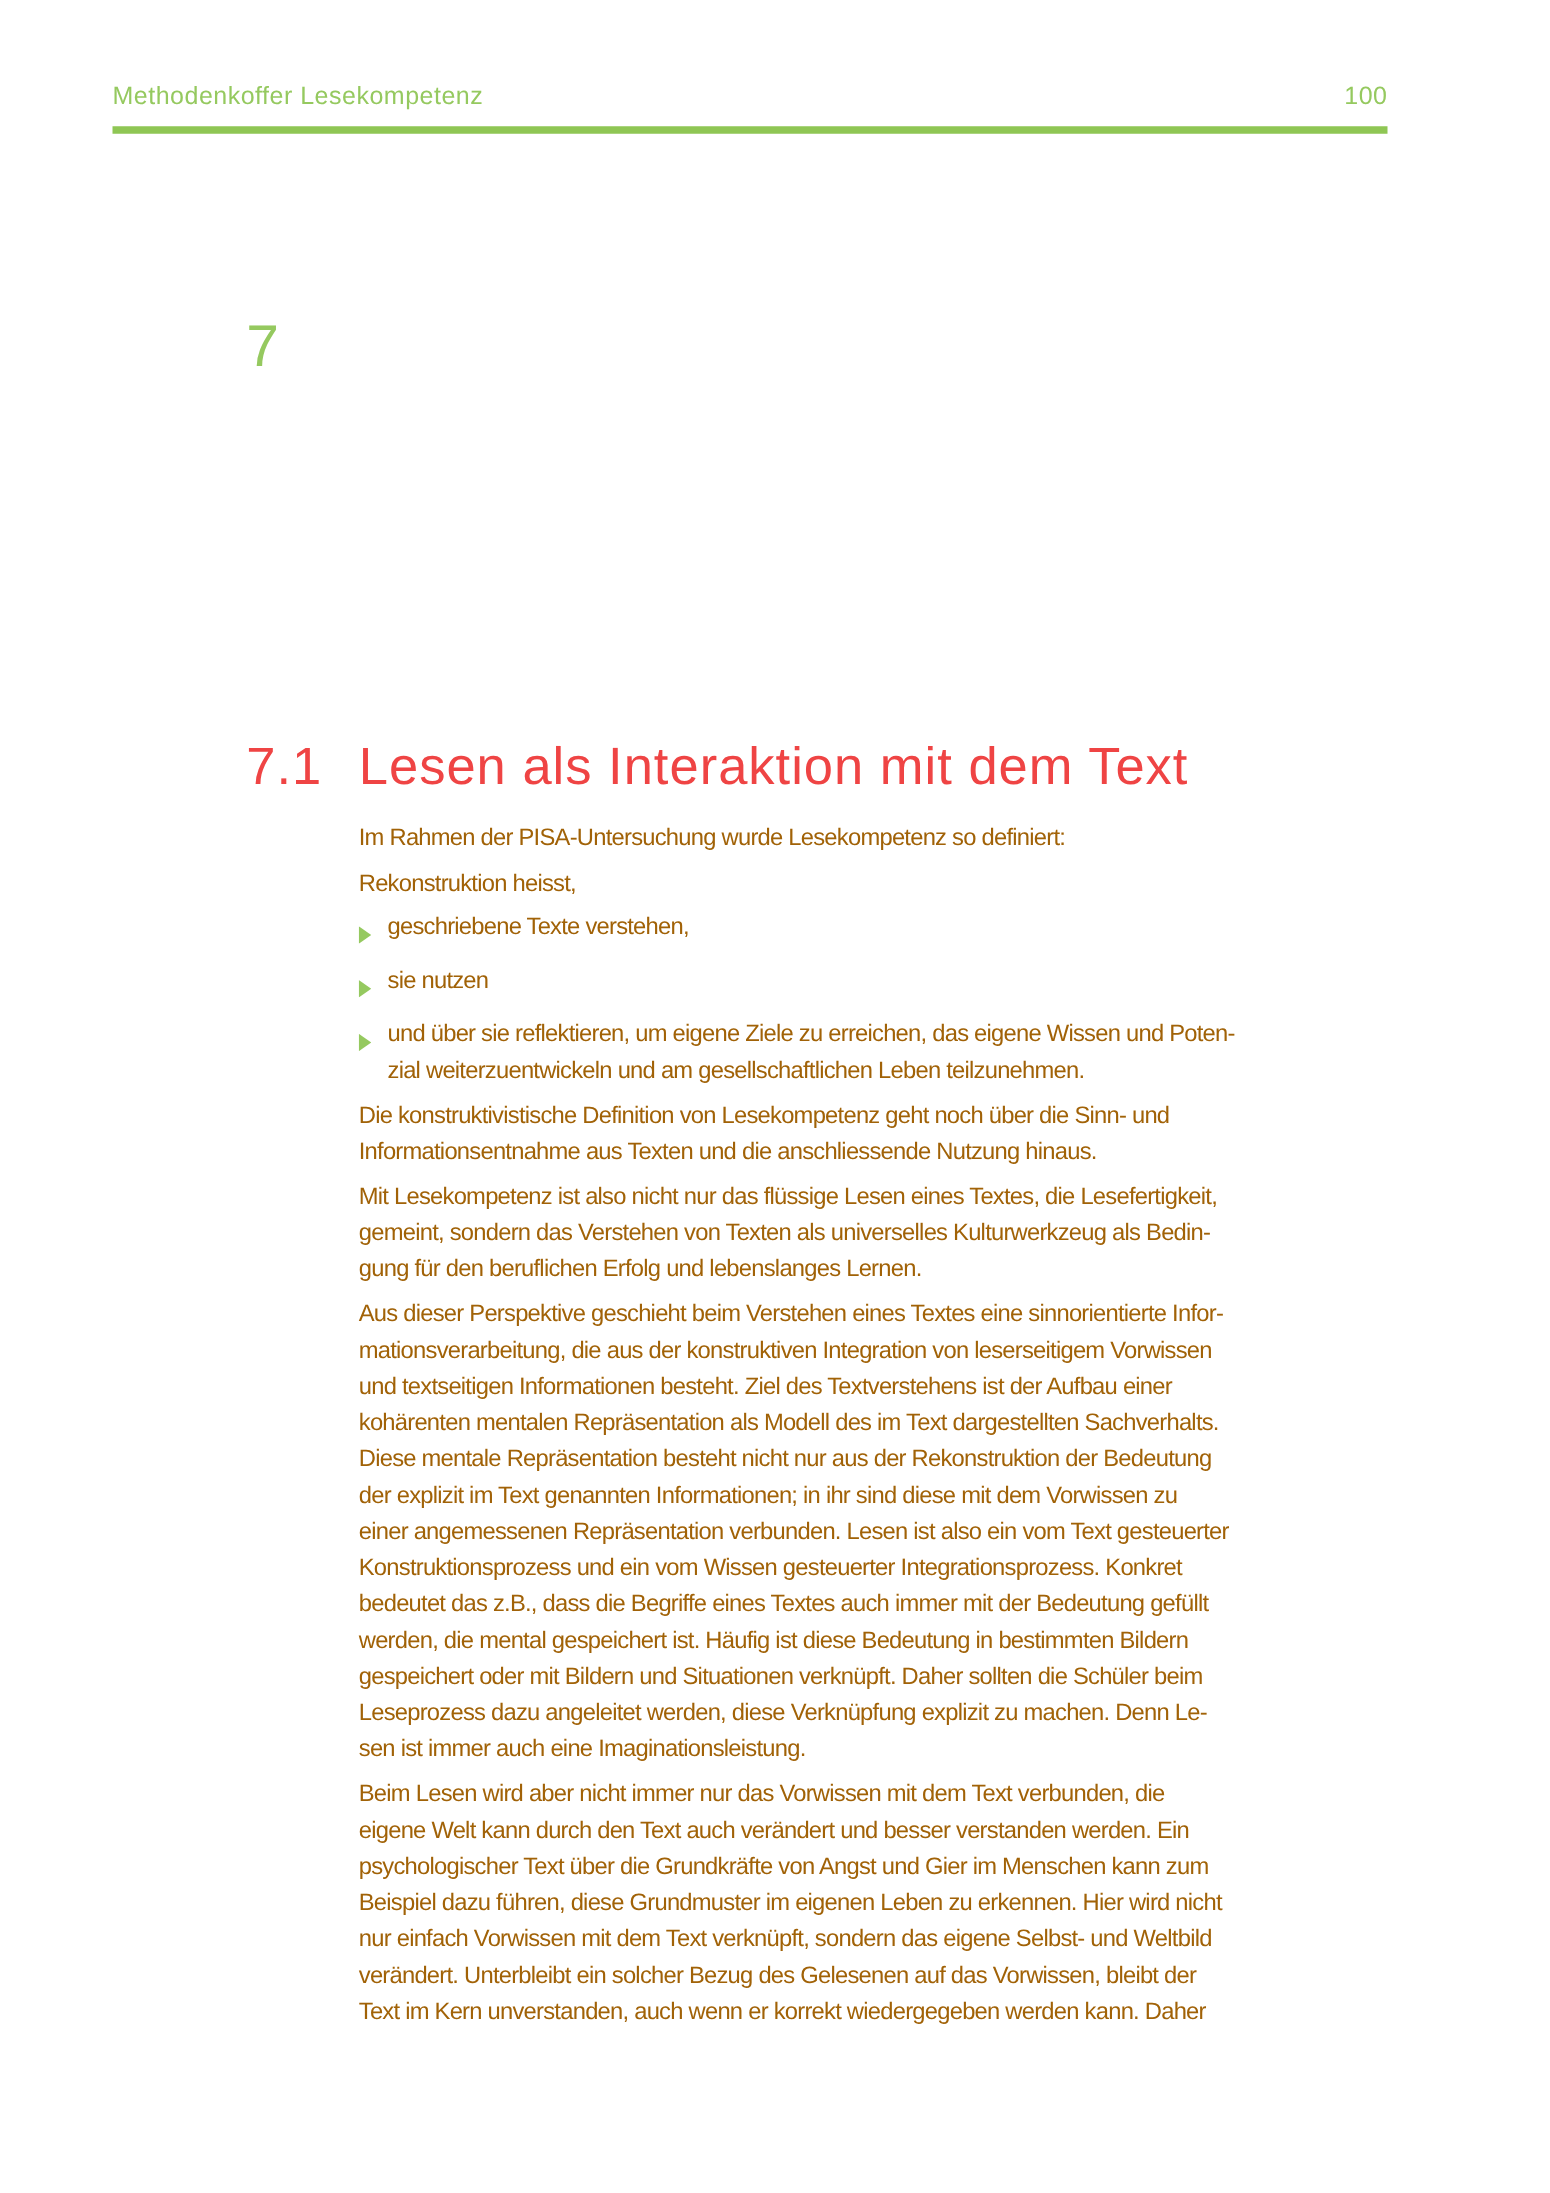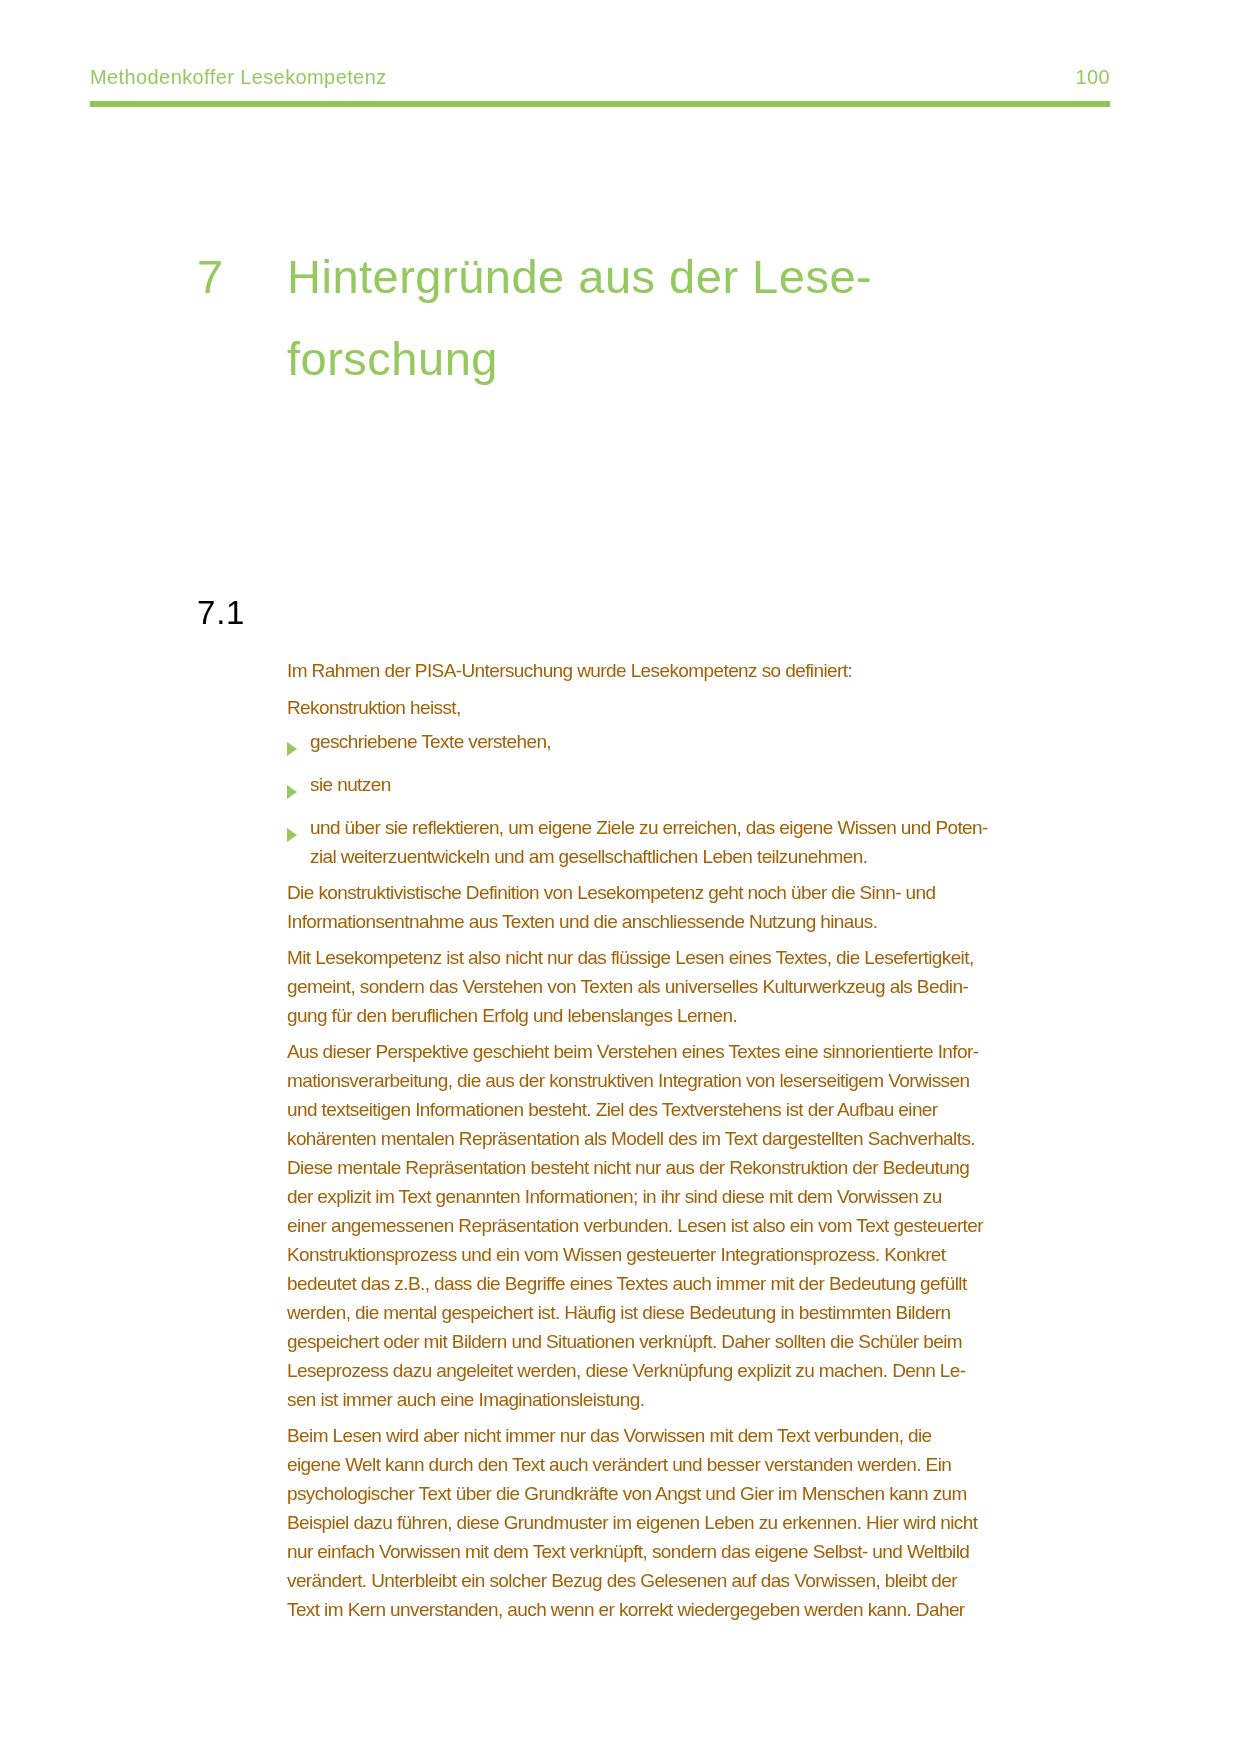--- a/index.html
+++ b/index.html
@@ -22,21 +22,21 @@
   .chapter{
     position:absolute;left:197px;top:236px;display:flex;
     color:#95c95f;font-size:47px;line-height:82px;letter-spacing:0.5px;
     font-weight:normal;
   }
   .chapter .num{width:90px;flex:0 0 90px;}
   .chapter .txt{white-space:pre-line;}
   
   .section{
     position:absolute;left:197px;top:593px;display:flex;
-    color:#000000;font-size:33px;line-height:40px;letter-spacing:0.8px;
+    color:#ef4444;font-size:42px;line-height:40px;letter-spacing:0.8px;
     font-weight:normal;
   }
   .section .num{width:90px;flex:0 0 90px;}
   
   .body-col{
     position:absolute;left:287px;top:656px;width:800px;
     font-size:19px;line-height:29px;letter-spacing:-0.6px;color:#a16207;
   }
   .body-col p{margin:0 0 7px 0;white-space:pre-line;}
   p.intro{margin-bottom:8px;}
@@ -60,26 +60,25 @@
 <div class="page">
 
   <div class="run-header">
     <span>Methodenkoffer Lesekompetenz</span>
     <span>100</span>
   </div>
   <div class="header-rule"></div>
 
   <div class="chapter">
     <span class="num">7</span>
-    <span class="txt">Hintergründe aus der Lese-
-forschung</span>
   </div>
 
   <div class="section">
     <span class="num">7.1</span>
+    <span class="txt">Lesen als Interaktion mit dem Text</span>
   </div>
 
   <main class="body-col">
     <p class="intro">Im Rahmen der PISA-Untersuchung wurde Lesekompetenz so definiert:</p>
     <p class="lead">Rekonstruktion heisst,</p>
 
     <ul class="bullets">
       <li>
         <span class="marker">
           <svg width="10" height="14" viewBox="0 0 10 14">

